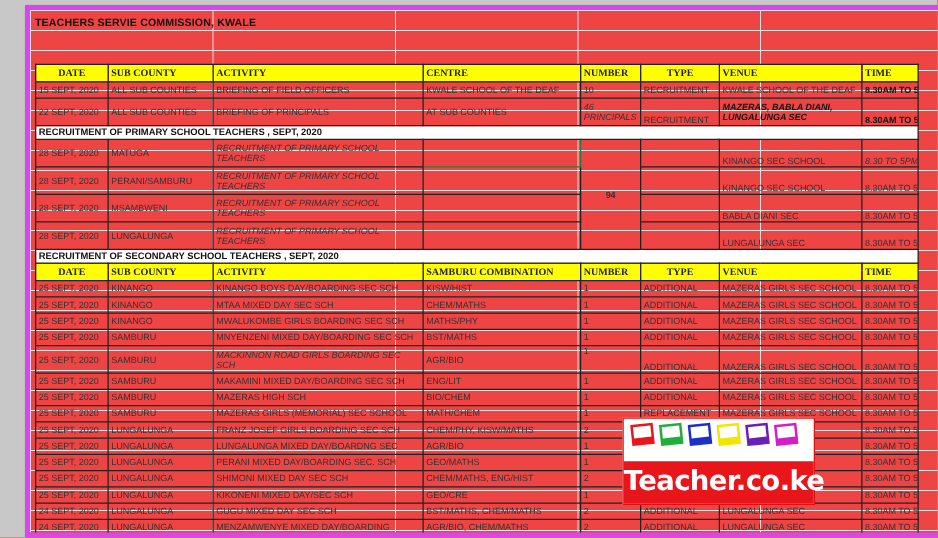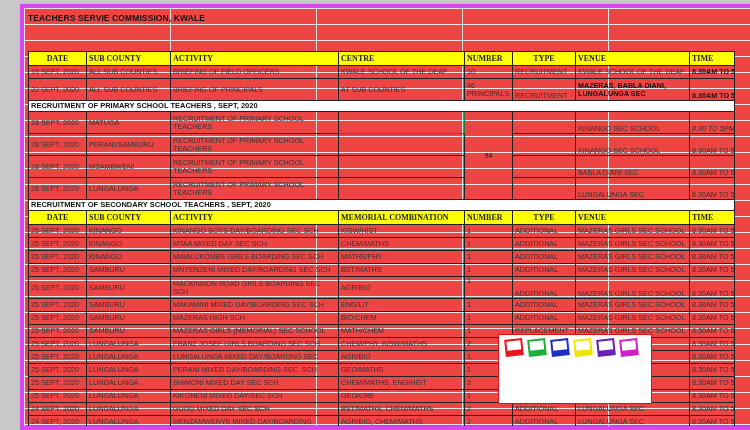--- a/index.html
+++ b/index.html
@@ -4,21 +4,21 @@
 <style>
   html,body{margin:0;padding:0;}
   body{width:750px;height:430px;background:#c8c8c8;position:relative;overflow:hidden;font-family:"Liberation Sans",sans-serif;}
   .sheet{position:absolute;left:20px;top:4px;width:734px;height:418px;background:#ef4444;border:4px solid #d946ef;box-shadow:1px 1px 2px #888;overflow:hidden;}
   .grid{position:absolute;left:0;top:0;right:0;bottom:0;
     background-image:linear-gradient(to right,#e3e3e3 1px,transparent 1px),linear-gradient(to bottom,#e3e3e3 1px,transparent 1px);
     background-size:146px 100%,100% 16px;}
   .title{position:absolute;left:4px;font-size:8.5px;font-weight:bold;color:#111;letter-spacing:0.1px;}
   table{position:absolute;border-collapse:collapse;table-layout:fixed;font-size:7.2px;color:#333;}
   td{border:1px solid #222;padding:0 2px;height:12px;line-height:8px;white-space:nowrap;overflow:hidden;vertical-align:middle;}
-  td.wrap{white-space:normal;}
+  td.wrap{white-space:normal;font-style:italic;}
   tr.hdr td{background:#ffff00;font-family:"Liberation Serif",serif;font-weight:bold;font-size:8px;color:#222;height:13px;}
   tr.hdr td.c{text-align:center;}
   tr.sect td{font-weight:bold;text-align:left;color:#111;font-size:7.5px;height:10px;background:#fff;margin-top:36px;}
   td.b{font-weight:bold;color:#111;}
   td.num94{text-align:center;font-weight:bold;}
   .logo{position:absolute;left:474px;top:326px;width:152px;height:68px;background:#fff;border:1px solid #d11;}
   .frames{position:absolute;left:6px;top:4px;display:flex;gap:5px;}
   .frame{width:18px;height:17px;border:2.5px solid;box-sizing:border-box;transform:rotate(-6deg);background:#fff;}
   .logo-text{position:absolute;left:0;right:0;bottom:0;height:34px;background:#e8151b;color:#fff;font-weight:bold;font-size:22px;line-height:34px;text-align:center;font-family:"DejaVu Sans",sans-serif;letter-spacing:-0.5px;}
 </style>
@@ -112,21 +112,21 @@
       <td style="vertical-align:bottom;">LUNGALUNGA SEC</td>
       <td style="vertical-align:bottom;">8.30AM TO 5PM</td>
     </tr>
     <tr class="sect">
       <td colspan="8">RECRUITMENT OF SECONDARY SCHOOL TEACHERS , SEPT, 2020</td>
     </tr>
     <tr class="hdr">
       <td class="c">DATE</td>
       <td>SUB COUNTY</td>
       <td>ACTIVITY</td>
-      <td>MEMORIAL COMBINATION</td>
+      <td>SAMBURU COMBINATION</td>
       <td>NUMBER</td>
       <td class="c">TYPE</td>
       <td>VENUE</td>
       <td>TIME</td>
     </tr>
     </tbody>
       <tbody id="sec-body">
         <tr>
           <td>25 SEPT, 2020</td>
           <td>KINANGO</td>
@@ -282,14 +282,15 @@
 
   <div class="logo">
     <div class="frames">
       <div class="frame" style="border-color: rgb(232, 21, 27); border-bottom-width: 6px;"></div>
       <div class="frame" style="border-color: rgb(31, 174, 58); border-bottom-width: 6px;"></div>
       <div class="frame" style="border-color: rgb(30, 47, 200); border-bottom-width: 6px;"></div>
       <div class="frame" style="border-color: rgb(242, 230, 0); border-bottom-width: 6px;"></div>
       <div class="frame" style="border-color: rgb(106, 31, 184); border-bottom-width: 6px;"></div>
       <div class="frame" style="border-color: rgb(210, 31, 200); border-bottom-width: 6px;"></div>
     </div>
+    <div class="logo-text">Teacher.co.ke</div>
   </div>
 </div>
 
 </body></html>

